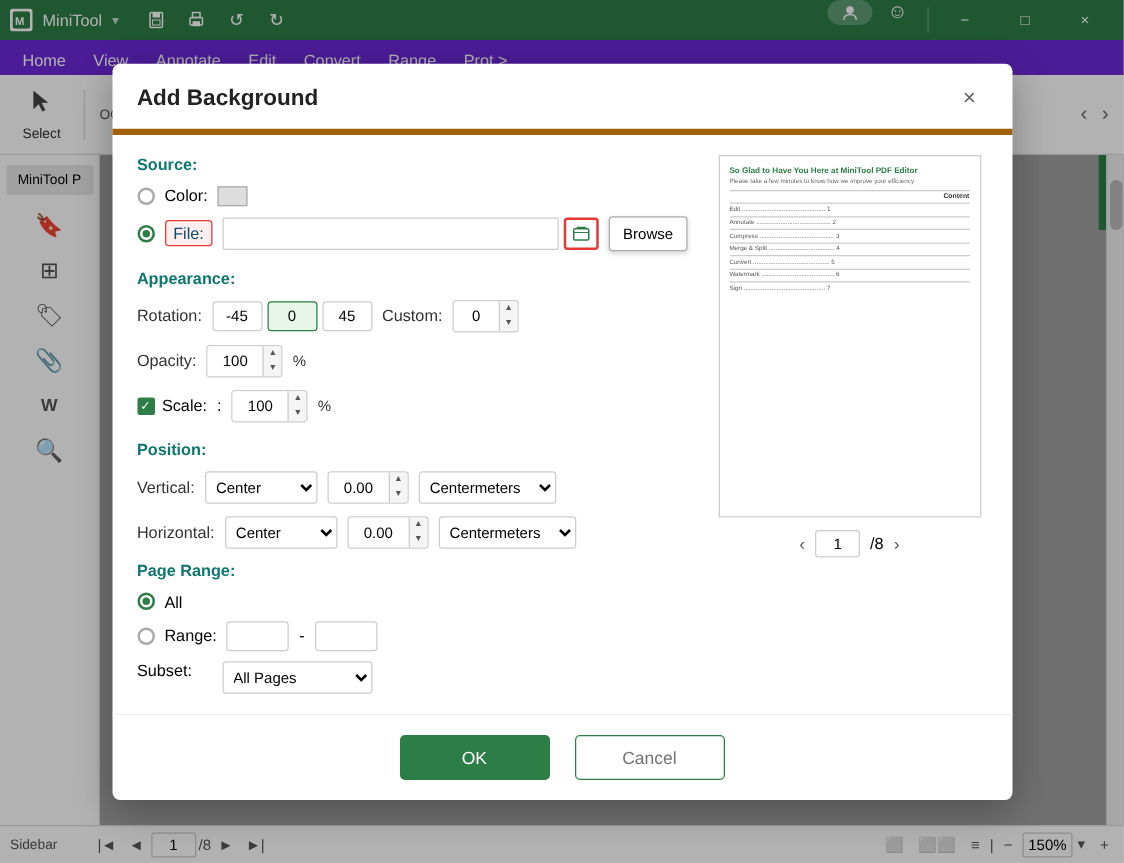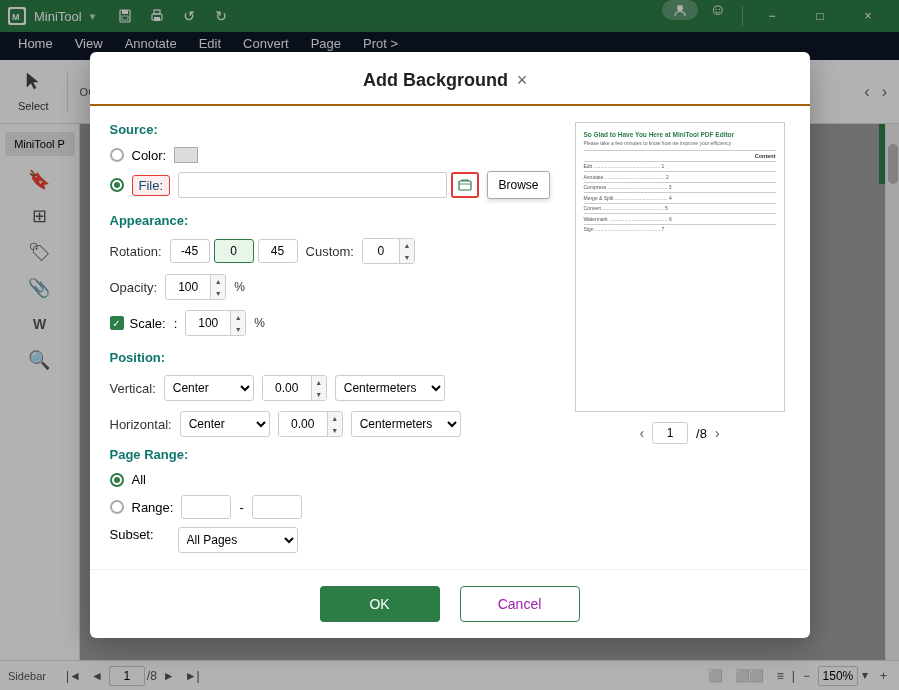--- a/index.html
+++ b/index.html
@@ -26,23 +26,23 @@
     .titlebar-btn {
       width: 46px; height: 32px;
       display: flex; align-items: center; justify-content: center;
       cursor: pointer; font-size: 12px; color: white;
       background: transparent; border: none;
     }
     .titlebar-divider { width: 1px; background: rgba(255,255,255,0.3); height: 20px; align-self: center; margin: 0 4px; }
 
     
     .menubar {
-      background: #0f172a;
-      display: flex;
-      align-items: flex-start;
+      background: #6d28d9;
+      display: flex;
+      align-items: flex-end;
       padding: 0 8px;
       height: 28px;
       gap: 2px;
     }
     .menu-item {
       color: white;
       padding: 4px 10px;
       font-size: 13px;
       cursor: pointer;
       border-radius: 3px;
@@ -123,21 +123,21 @@
     }
 
     
     .statusbar {
       height: 30px;
       background: white;
       border-top: 1px solid #ddd;
       display: flex;
       align-items: center;
       padding: 0 8px;
-      gap: 8px;
+      gap: 20px;
       font-size: 12px;
       color: #555;
     }
     .statusbar-btn {
       background: none; border: none; cursor: pointer;
       padding: 2px 4px; font-size: 12px; color: #555;
     }
     .statusbar-page-input {
       width: 36px; height: 20px; text-align: center;
       border: 1px solid #ccc; border-radius: 2px; font-size: 12px;
@@ -163,23 +163,23 @@
       background: white;
       border-radius: 6px;
       box-shadow: 0 8px 32px rgba(0,0,0,0.3);
       width: 720px;
       min-height: 580px;
       position: relative;
     }
     .dialog-title-bar {
       display: flex;
       align-items: center;
-      justify-content: center;
+      justify-content: space-between;
       padding: 14px 20px 10px 20px;
-      border-bottom: 2px solid #a16207;
+      border-bottom: 5px solid #a16207;
     }
     .dialog-title {
       font-size: 18px;
       font-weight: 600;
       color: #222;
     }
     .dialog-close {
       background: none; border: none; font-size: 18px;
       cursor: pointer; color: #666; width: 28px; height: 28px;
       display: flex; align-items: center; justify-content: center;
@@ -444,21 +444,21 @@
       background: #2d7d46;
       color: white;
       border: none;
       border-radius: 4px;
       font-size: 14px;
       cursor: pointer;
     }
     .btn-cancel {
       width: 120px; height: 36px;
       background: white;
-      color: #a21caf;
+      color: #737373;
       border: 1.5px solid #2d7d46;
       border-radius: 4px;
       font-size: 14px;
       cursor: pointer;
     }
 
     
     .scroll-area {
       width: 14px;
       background: #f0f0f0;
@@ -528,21 +528,21 @@
     <button class="titlebar-btn close">×</button>
   </div>
 </div>
 
 <div class="menubar">
   <span class="menu-item">Home</span>
   <span class="menu-item">View</span>
   <span class="menu-item">Annotate</span>
   <span class="menu-item">Edit</span>
   <span class="menu-item">Convert</span>
-  <span class="menu-item">Page</span>
+  <span class="menu-item">Range</span>
   <span class="menu-item">Prot &gt;</span>
 </div>
 
 <div class="toolbar">
   <div class="select-btn">
     <div class="icon">
       <svg width="22" height="22" viewBox="0 0 22 22" fill="none">
           <path d="M5 2 L5 16 L9 12 L12 18 L14 17 L11 11 L16 11 Z" fill="#444" stroke="#444" stroke-width="0.5"></path>
         </svg>
     </div>

